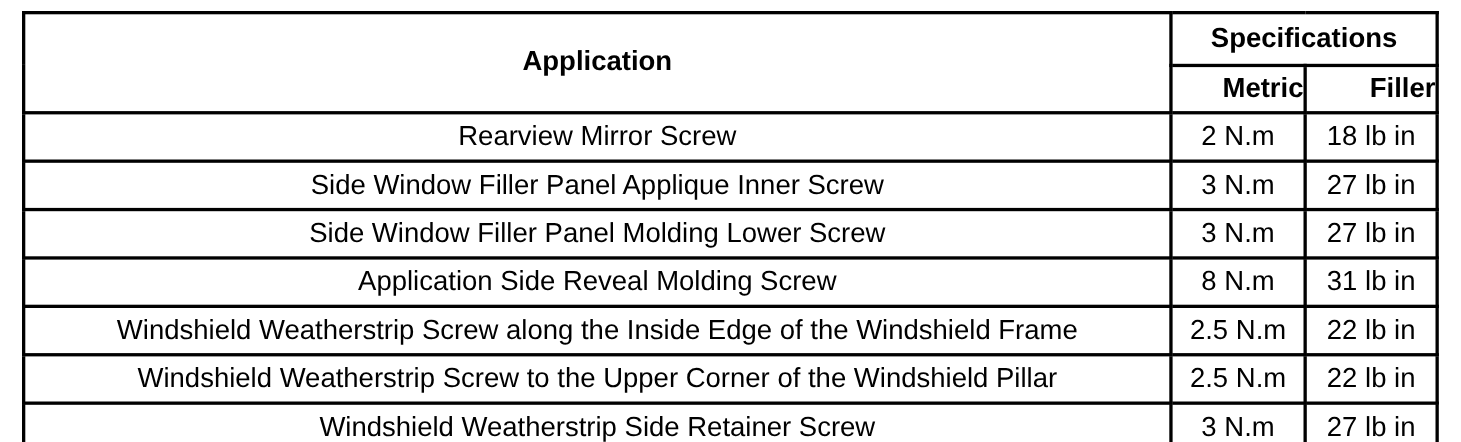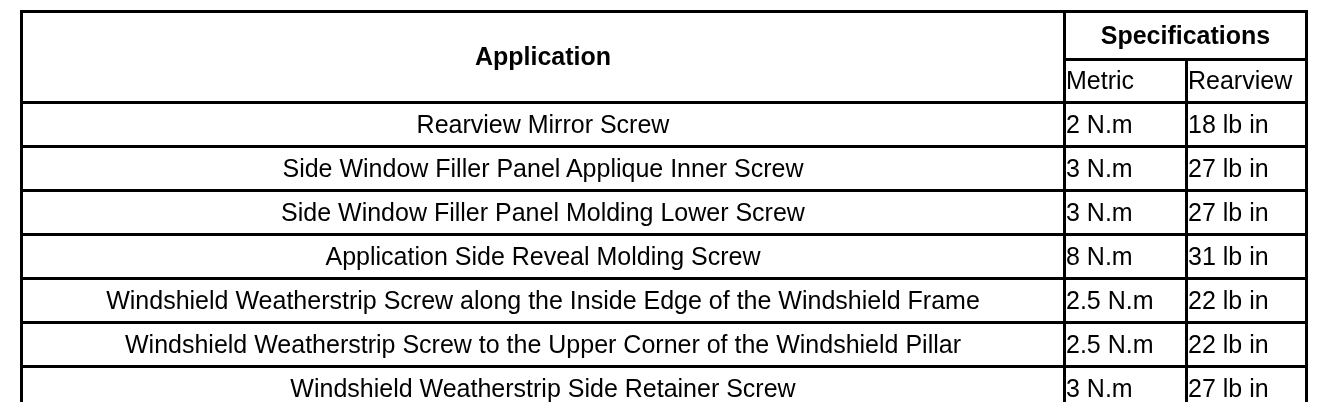--- a/index.html
+++ b/index.html
@@ -44,34 +44,35 @@
     font-size: 20px;
     height: 88px;
   }
   th.specs-head {
     text-align: center;
     font-weight: bold;
     font-size: 20px;
     height: 44px;
   }
   th.sub-head {
-    text-align: left;
-    font-weight: normal;
+    text-align: right;
+    font-weight: bold;
     font-size: 19px;
     height: 40px;
   }
   td.app-cell {
     text-align: center;
     padding: 0 0 0 8px;
     height: 41px;
     font-weight: normal;
     white-space: nowrap;
     overflow: hidden;
   }
   td.val-cell {
+    text-align: center;
     height: 41px;
     font-weight: normal;
     white-space: nowrap;
     margin-left: 11px;
   }
   col.c-app { width: 1043px; }
   col.c-metric { width: 122px; }
   col.c-english { width: 120px; }
 </style>
 </head>
@@ -84,21 +85,21 @@
       <col class="c-metric">
       <col class="c-english">
     </colgroup>
     <thead>
       <tr>
         <th class="app-head" rowspan="2">Application</th>
         <th class="specs-head" colspan="2">Specifications</th>
       </tr>
       <tr>
         <th class="sub-head">Metric</th>
-        <th class="sub-head">Rearview</th>
+        <th class="sub-head">Filler</th>
       </tr>
     </thead>
     <tbody>
       <tr>
         <td class="app-cell">Rearview Mirror Screw</td>
         <td class="val-cell">2 N.m</td>
         <td class="val-cell">18 lb in</td>
       </tr>
       <tr>
         <td class="app-cell">Side Window Filler Panel Applique Inner Screw</td>

